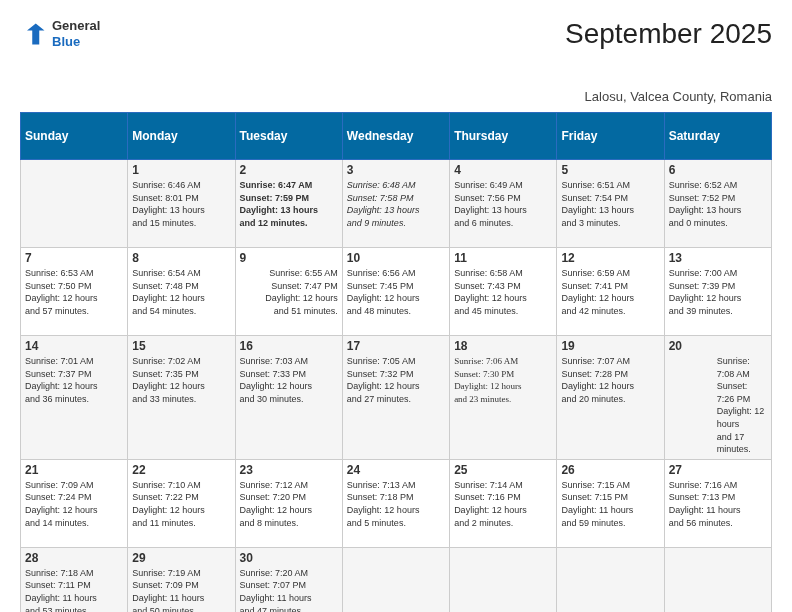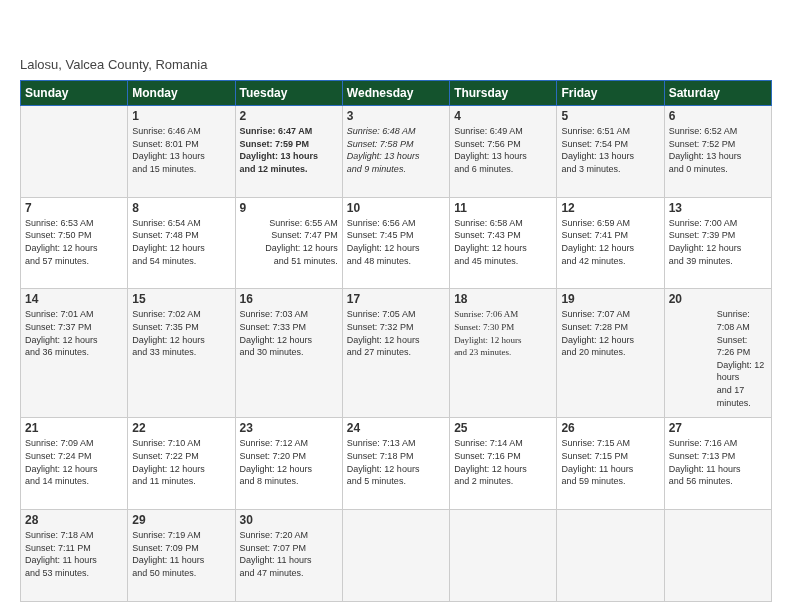--- a/index.html
+++ b/index.html
@@ -52,25 +52,25 @@
       margin-top: 39px;
     }
     .calendar {
       flex: 1;
       border: 1px solid #ccc;
       border-collapse: collapse;
       width: 100%;
       table-layout: fixed;
     }
     .calendar th {
-      background: #14532d;
+      background: #0369a1;
       color: #fff;
       font-size: 12px;
       font-weight: bold;
-      padding: 5px 4px;
+      padding: 16px 4px;
       text-align: left;
       border: 1px solid #2a6bbf;
     }
     .calendar td {
       border: 1px solid #ccc;
       vertical-align: top;
       padding: 3px 4px;
       font-size: 9.5px;
       color: #333;
       height: 88px;
@@ -94,21 +94,32 @@
     }
     .row-white td {
       background: #fff;
     }
   </style>
 </head>
 <body>
 
 <div class="page">
   <div class="header">
+    <div class="logo">
+      <svg class="logo-icon" viewBox="0 0 32 32">
+        <rect x="0" y="0" width="32" height="32" fill="none"></rect>
+        <polygon points="18,4 28,12 22,12 22,28 14,28 14,12 8,12" fill="#1a6bbf"></polygon>
+      </svg>
+      <div class="logo-text">
+        <span class="logo-general">General</span><br>
+        <span class="logo-blue">Blue</span>
+      </div>
+    </div>
     <div class="title-block">
+      <div class="cal-title">September 2025</div>
       <div class="cal-subtitle">Lalosu, Valcea County, Romania</div>
     </div>
   </div>
 
   <table class="calendar">
     <thead>
       <tr>
         <th>Sunday</th>
         <th>Monday</th>
         <th>Tuesday</th>

